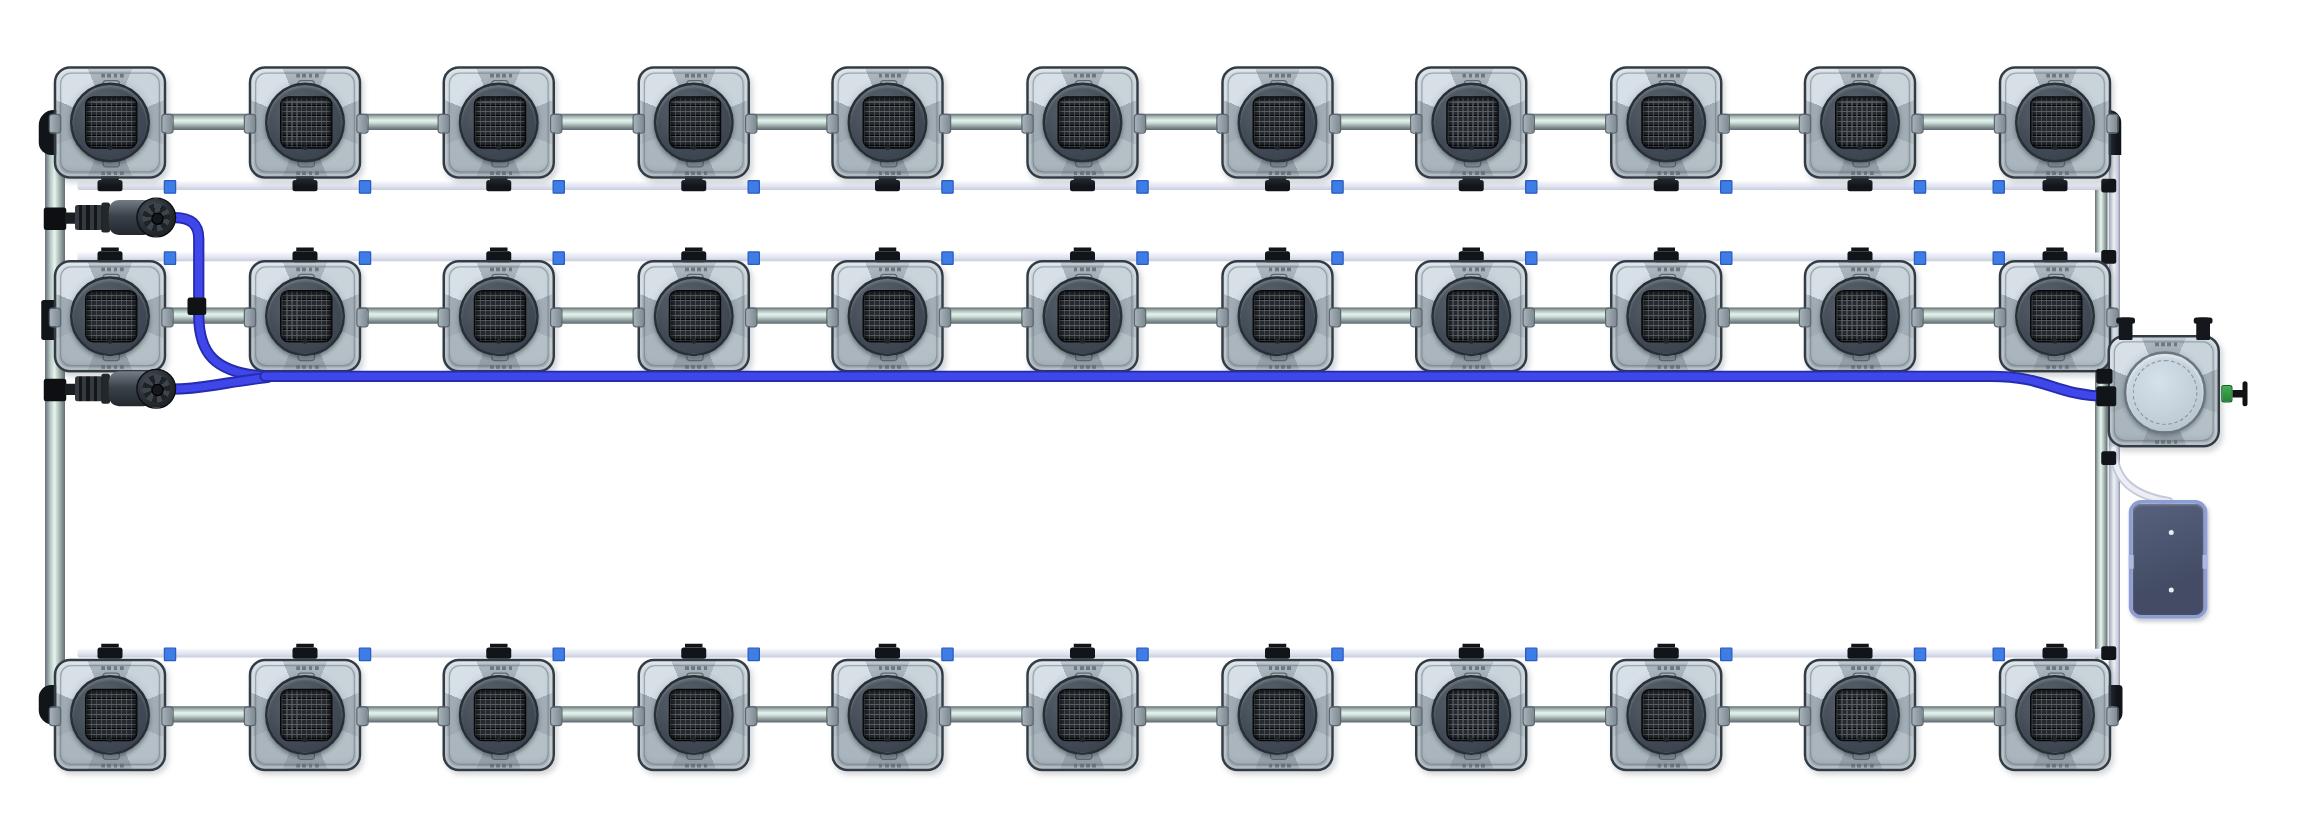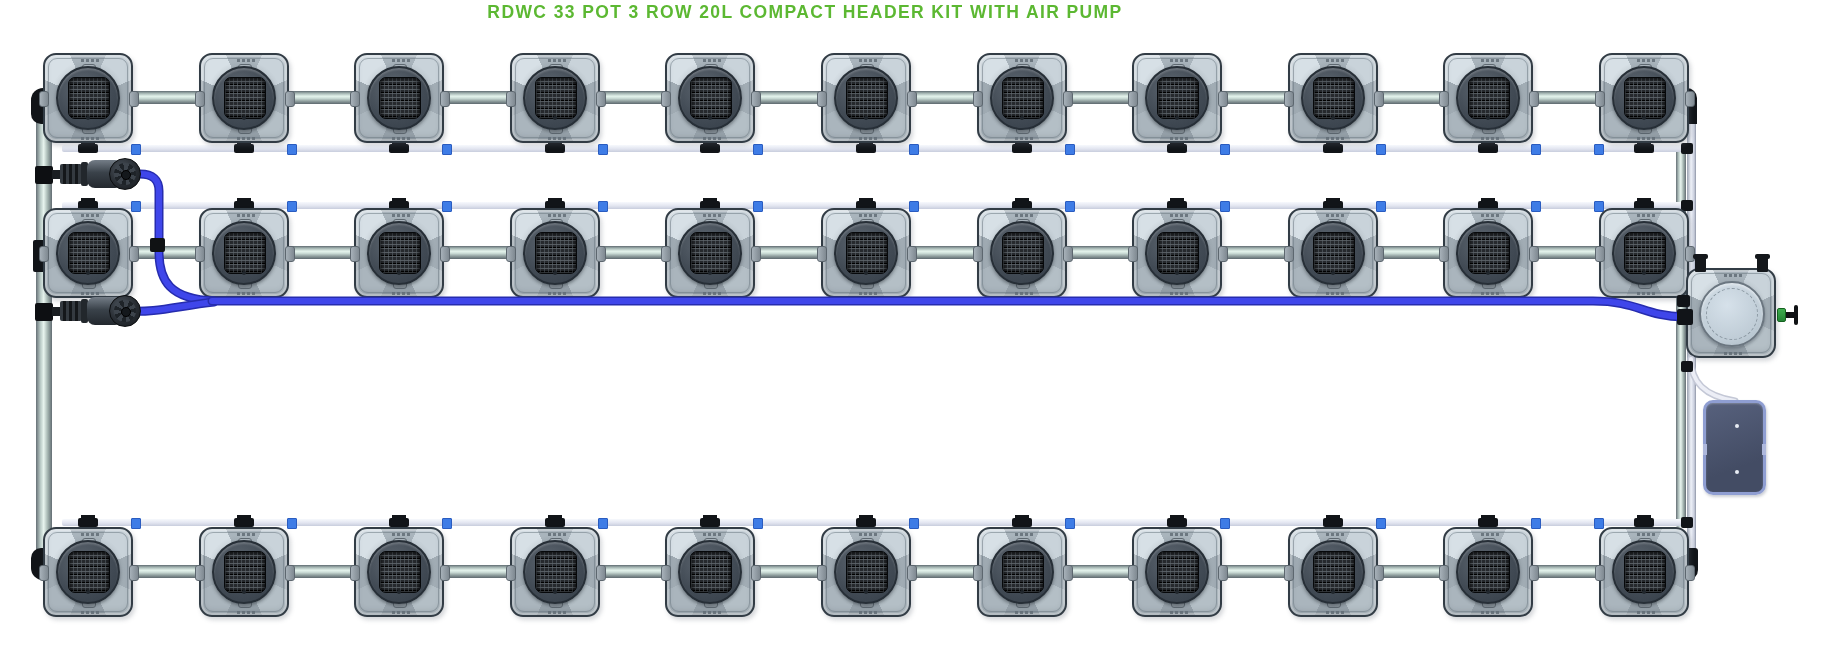--- a/index.html
+++ b/index.html
@@ -95,21 +95,20 @@
   #airpump .d1{top:21px;} #airpump .d2{top:67px;}
   #airpump .notch{position:absolute;top:41px;width:4px;height:11px;background:#aeb8dc;}
   #airpump .nw{left:-3px;} #airpump .ne{right:-3px;}
 
   svg#hoses{position:absolute;left:0;top:0;z-index:3;pointer-events:none;}
 </style>
 </head>
 <body>
 
 <div id="scene">
-  <div id="title">RDWC 33 POT 3 ROW 20L COMPACT HEADER KIT WITH AIR PUMP</div>
 
   <svg id="hoses" width="1839" height="650">
     <g fill="none" stroke-linecap="round" stroke-linejoin="round">
 
       <path class="hose-under" d="M126 174 L140 174 Q159 174 159 191 L159 252 C159 281 170 299 214 301" stroke-width="9" stroke="#262cae"></path>
       <path class="hose-core" d="M126 174 L140 174 Q159 174 159 191 L159 252 C159 281 170 299 214 301" stroke-width="6" stroke="#3f46ea"></path>
 
       <path class="hose-under" d="M128 311 C154 313 178 306 214 302" stroke-width="9" stroke="#262cae"></path>
       <path class="hose-core" d="M128 311 C154 313 178 306 214 302" stroke-width="6" stroke="#3f46ea"></path>
 

